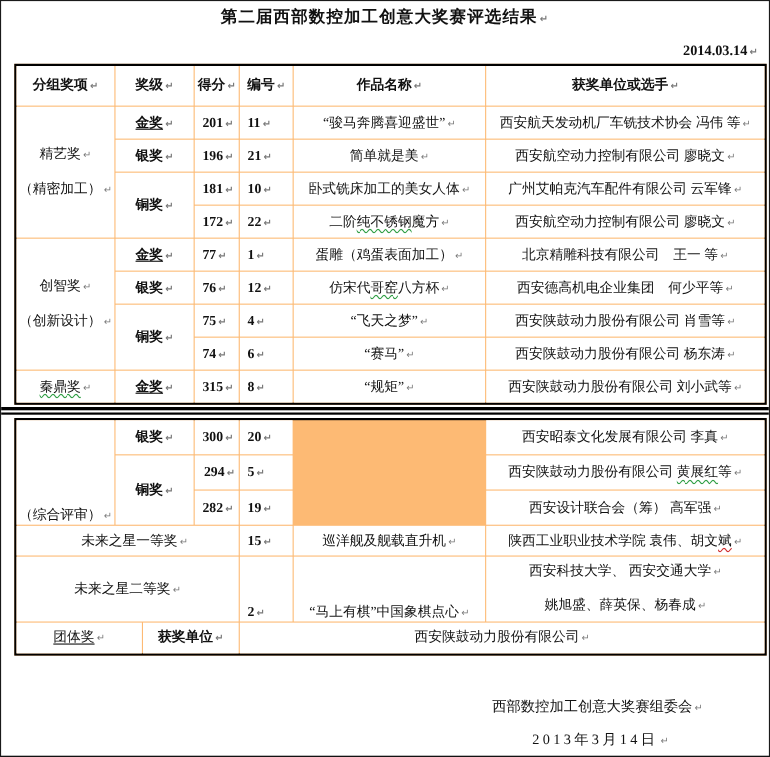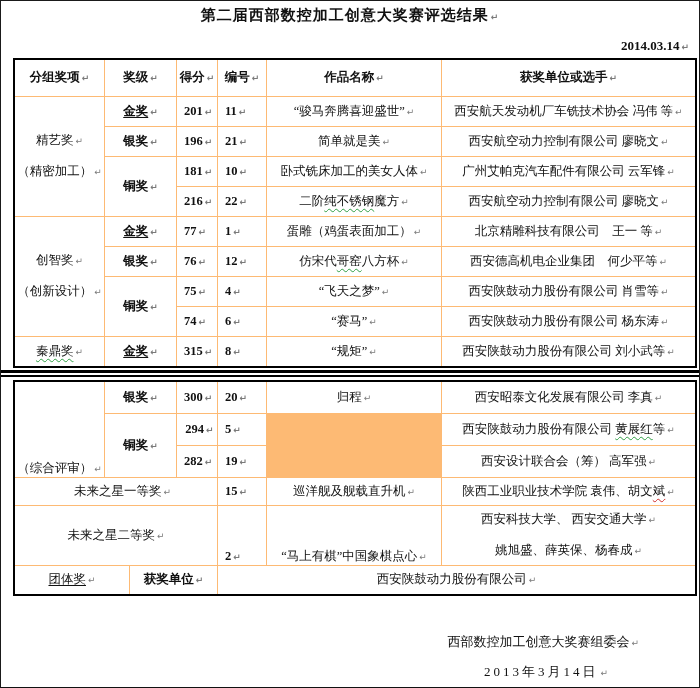--- a/index.html
+++ b/index.html
@@ -103,21 +103,21 @@
       <div class="cell b left" style="grid-area: 4 / 5 / 5 / 6;">
         <span><span class="txt">10</span><span class="pmark">↵</span></span>
       </div>
       <div class="cell" style="grid-area: 4 / 6 / 5 / 7;">
         <span><span class="txt">卧式铣床加工的美女人体</span><span class="pmark">↵</span></span>
       </div>
       <div class="cell" style="grid-area: 4 / 7 / 5 / 8;">
         <span><span class="txt">广州艾帕克汽车配件有限公司 云军锋</span><span class="pmark">↵</span></span>
       </div>
       <div class="cell b left" style="grid-area: 5 / 4 / 6 / 5;">
-        <span><span class="txt">216</span><span class="pmark">↵</span></span>
+        <span><span class="txt">172</span><span class="pmark">↵</span></span>
       </div>
       <div class="cell b left" style="grid-area: 5 / 5 / 6 / 6;">
         <span><span class="txt">22</span><span class="pmark">↵</span></span>
       </div>
       <div class="cell" style="grid-area: 5 / 6 / 6 / 7;">
         <span><span class="txt"><span>二阶</span><span class="wavy-green">纯不锈钢</span><span>魔方</span></span><span class="pmark">↵</span></span>
       </div>
       <div class="cell" style="grid-area: 5 / 7 / 6 / 8;">
         <span><span class="txt">西安航空动力控制有限公司 廖晓文</span><span class="pmark">↵</span></span>
       </div>
@@ -213,23 +213,20 @@
       </div>
       <div class="cell b" style="grid-area: 1 / 2 / 2 / 4;">
         <span><span class="txt">银奖</span><span class="pmark">↵</span></span>
       </div>
       <div class="cell b left" style="grid-area: 1 / 4 / 2 / 5;">
         <span><span class="txt">300</span><span class="pmark">↵</span></span>
       </div>
       <div class="cell b left" style="grid-area: 1 / 5 / 2 / 6;">
         <span><span class="txt">20</span><span class="pmark">↵</span></span>
       </div>
-      <div class="cell" style="grid-area: 1 / 6 / 2 / 7;">
-        <span><span class="txt">归程</span><span class="pmark">↵</span></span>
-      </div>
       <div class="cell" style="grid-area: 1 / 7 / 2 / 8;">
         <span><span class="txt">西安昭泰文化发展有限公司 李真</span><span class="pmark">↵</span></span>
       </div>
       <div class="cell b" style="grid-area: 2 / 2 / 4 / 4;">
         <span><span class="txt">铜奖</span><span class="pmark">↵</span></span>
       </div>
       <div class="cell b left" style="grid-area: 2 / 4 / 3 / 5; justify-content: center;">
         <span><span class="txt">294</span><span class="pmark">↵</span></span>
       </div>
       <div class="cell b left" style="grid-area: 2 / 5 / 3 / 6;">

